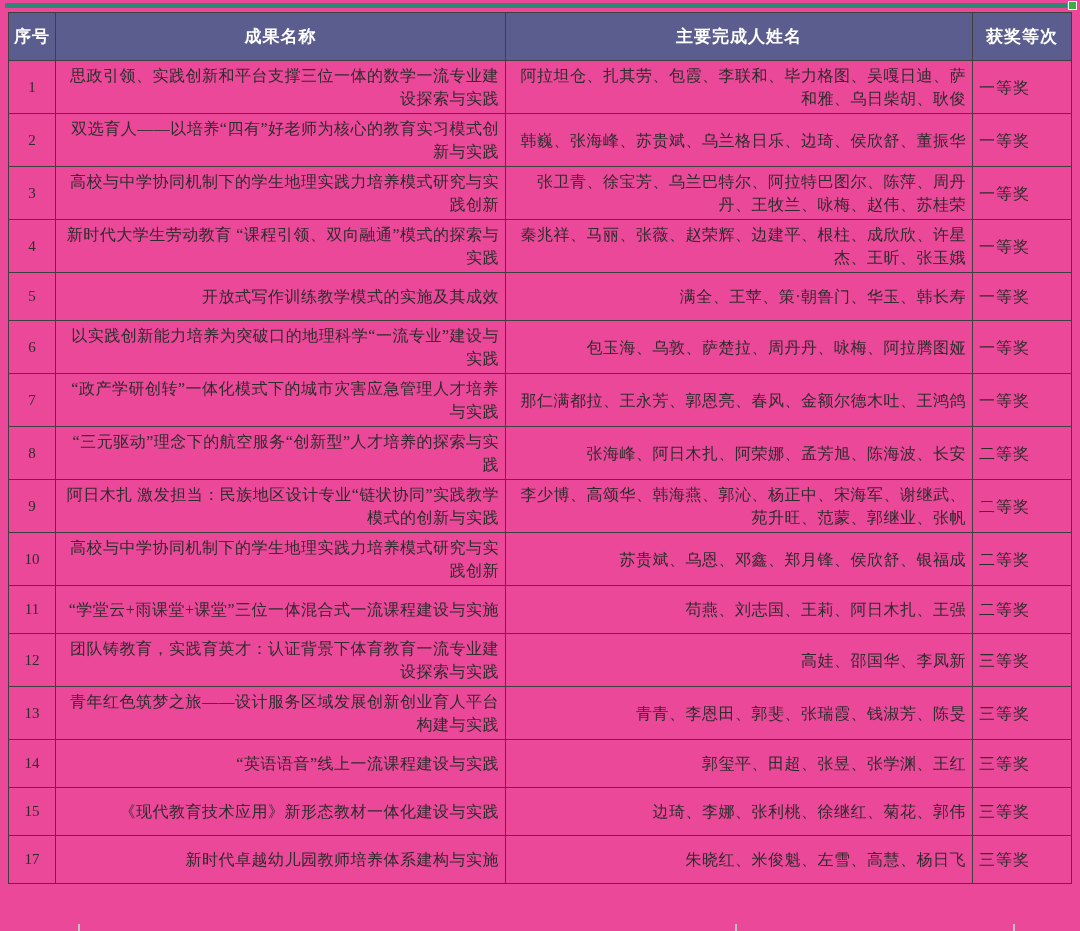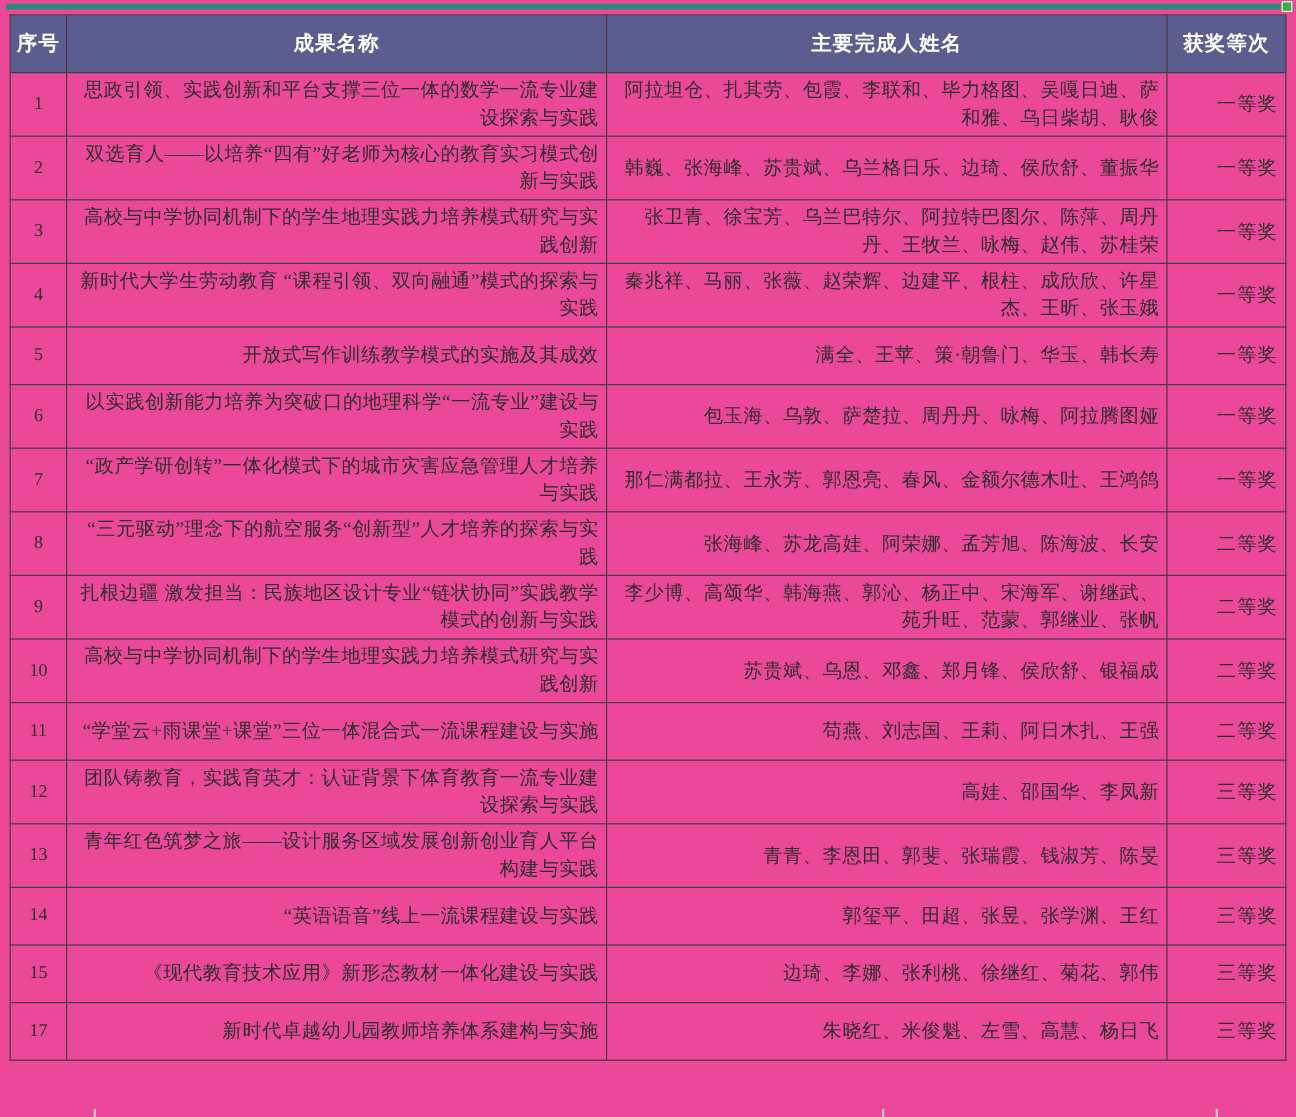--- a/index.html
+++ b/index.html
@@ -71,21 +71,21 @@
   td.cell-index {
     text-align: center;
     font-size: 15px;
     font-family: "Liberation Serif", serif;
   }
   td.cell-title, td.cell-names {
     text-align: right;
     letter-spacing: 0.5px;
   }
   td.cell-award {
-    text-align: right;
+    text-align: left;
     letter-spacing: 1px;
   }
   .next-row-fragment {
     position: absolute;
     left: 8px;
     bottom: 0;
     width: 1063px;
     height: 8px;
   }
   .next-row-fragment .frag-line {
@@ -168,27 +168,27 @@
     <tr>
       <td class="cell-index">7</td>
       <td class="cell-title">“政产学研创转”一体化模式下的城市灾害应急管理人才培养与实践</td>
       <td class="cell-names">那仁满都拉、王永芳、郭恩亮、春风、金额尔德木吐、王鸿鸽</td>
       <td class="cell-award">一等奖</td>
     </tr>
 
     <tr>
       <td class="cell-index">8</td>
       <td class="cell-title">“三元驱动”理念下的航空服务“创新型”人才培养的探索与实践</td>
-      <td class="cell-names">张海峰、苏龙高娃、阿荣娜、孟芳旭、陈海波、长安</td>
+      <td class="cell-names">张海峰、阿日木扎、阿荣娜、孟芳旭、陈海波、长安</td>
       <td class="cell-award">二等奖</td>
     </tr>
 
     <tr>
       <td class="cell-index">9</td>
-      <td class="cell-title">扎根边疆 激发担当：民族地区设计专业“链状协同”实践教学模式的创新与实践</td>
+      <td class="cell-title">阿日木扎 激发担当：民族地区设计专业“链状协同”实践教学模式的创新与实践</td>
       <td class="cell-names">李少博、高颂华、韩海燕、郭沁、杨正中、宋海军、谢继武、苑升旺、范蒙、郭继业、张帆</td>
       <td class="cell-award">二等奖</td>
     </tr>
 
     <tr>
       <td class="cell-index">10</td>
       <td class="cell-title">高校与中学协同机制下的学生地理实践力培养模式研究与实践创新</td>
       <td class="cell-names">苏贵斌、乌恩、邓鑫、郑月锋、侯欣舒、银福成</td>
       <td class="cell-award">二等奖</td>
     </tr>

